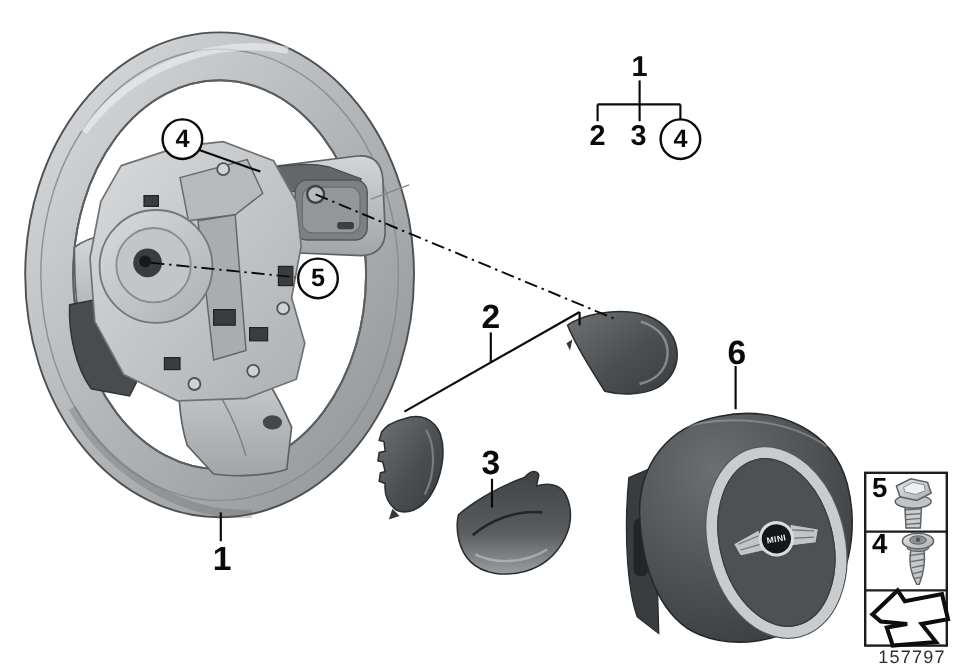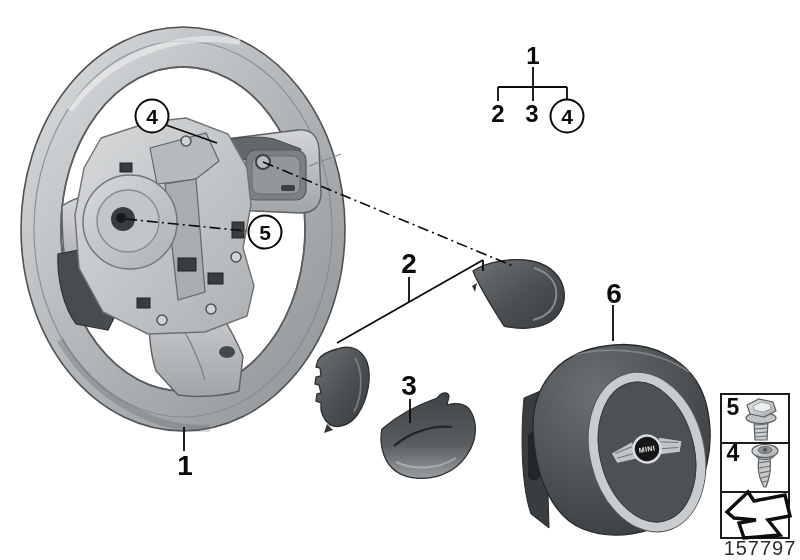--- a/index.html
+++ b/index.html
@@ -15,21 +15,21 @@
   }
   .num-lg{font-size:28px;}
   .num-md{font-size:24px;}
   .num-leg{font-size:23px;}
   .circ{
     width:31px;height:31px;border:2.6px solid #0a0a0a;border-radius:50%;
     background:#fff;display:flex;align-items:center;justify-content:center;
     font-size:21px;font-weight:bold;
   }
   .docnum{
-    font-weight:normal;font-size:20px;color:#2e2e2e;letter-spacing:1px;
+    font-weight:normal;font-size:15px;color:#2e2e2e;letter-spacing:1px;
   }
 </style>
 </head>
 <body>
 
 <div class="stage">
 
 <svg width="800" height="560" viewBox="0 0 800 560">
   <defs>
     <linearGradient id="gRim" x1="0" y1="0" x2="1" y2="1">

